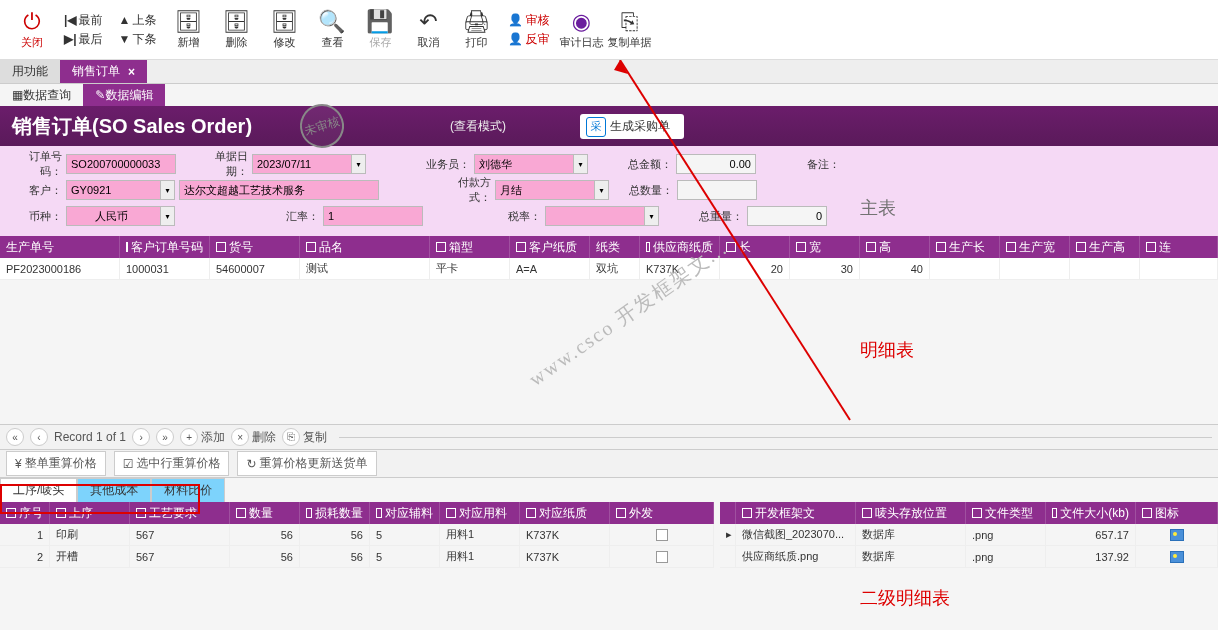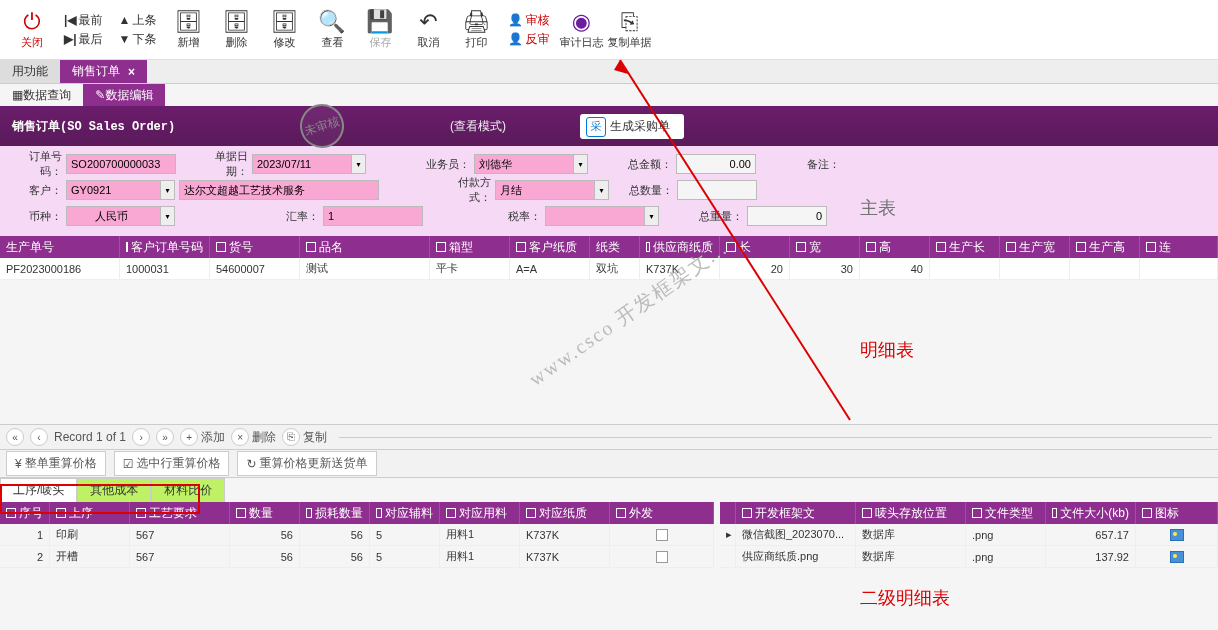--- a/index.html
+++ b/index.html
@@ -23,21 +23,21 @@
 .func-tabs .ftab.active { background: #8e2e8e; color: #fff; }
 .func-tabs .ftab .x { margin-left: 8px; font-weight: bold; }
 
 
 .sub-tabs { height: 22px; background: #f5f5f5; display: flex; align-items: stretch; }
 .sub-tabs .stab { padding: 0 12px; display: flex; align-items: center; font-size: 11px; cursor: pointer; color: #333; }
 .sub-tabs .stab.active { background: #8e2e8e; color: #fff; }
 
 
 .title-bar { height: 40px; background: linear-gradient(#6b1d6b,#5a1a5a); display: flex; align-items: center; color: #fff; padding: 0 12px; gap: 40px; position: relative; }
-.title-bar .title { font-size: 12px; font-weight: bold; font-family: Liberation Mono, monospace; }
+.title-bar .title { font-size: 20px; font-weight: bold; }
 .title-bar .seal { position: absolute; left: 300px; top: -2px; width: 44px; height: 44px; border: 2px solid #888; border-radius: 50%; display: flex; align-items: center; justify-content: center; transform: rotate(-18deg); font-size: 10px; color: #888; background: rgba(255,255,255,0.05); }
 .title-bar .mode { position: absolute; left: 450px; color: #eee; font-size: 12px; }
 .title-bar .genbtn { position: absolute; left: 580px; background: #fff; color: #333; padding: 4px 14px 4px 30px; border-radius: 3px; font-size: 12px; cursor: pointer; }
 .title-bar .genbtn::before { content: "采"; position: absolute; left: 6px; top: 3px; width: 18px; height: 18px; border: 1px solid #0078d7; color: #0078d7; border-radius: 3px; display: flex; align-items: center; justify-content: center; font-size: 11px; }
 
 
 .form-area { background: #f5d9f5; padding: 6px 10px; }
 .form-row { display: flex; align-items: center; height: 24px; margin-bottom: 2px; }
 .form-row .grp { display: flex; align-items: center; margin-right: 20px; }
 .form-row .lbl { color: #333; font-size: 11px; text-align: right; width: 52px; margin-right: 4px; }
@@ -64,21 +64,21 @@
 
 .rec-nav { height: 26px; background: #f2f2f2; border-top: 1px solid #ccc; border-bottom: 1px solid #ccc; display: flex; align-items: center; padding: 0 6px; gap: 6px; font-size: 11px; color: #555; margin-top: 144px; }
 .rec-nav .nbtn { width: 18px; height: 18px; border: 1px solid #ccc; border-radius: 50%; display: flex; align-items: center; justify-content: center; cursor: pointer; font-size: 10px; background: #fff; }
 .rec-nav .txtbtn { display: flex; align-items: center; gap: 3px; cursor: pointer; }
 
 .action-bar { height: 28px; background: #f2f2f2; border-bottom: 1px solid #ccc; display: flex; align-items: center; padding: 0 6px; gap: 8px; }
 .action-bar .abtn { border: 1px solid #ccc; background: #fff; padding: 3px 8px; font-size: 11px; cursor: pointer; color: #555; display: flex; align-items: center; gap: 3px; }
 
 
 .detail-tabs { height: 24px; display: flex; align-items: stretch; background: #f5f5f5; }
-.detail-tabs .dtab { padding: 0 12px; display: flex; align-items: center; font-size: 11px; cursor: pointer; color: #333; border: 1px solid #ccc; border-bottom: none; background: #bef264; }
+.detail-tabs .dtab { padding: 0 12px; display: flex; align-items: center; font-size: 11px; cursor: pointer; color: #333; border: 1px solid #ccc; border-bottom: none; background: #7dd3fc; }
 .detail-tabs .dtab.active { background: #fff; }
 .red-box { position: absolute; left: 0; top: 484px; width: 200px; height: 30px; border: 2px solid #d00; pointer-events:none; }
 
 
 .bottom-split { display: flex; height: 72px; }
 .bottom-left { width: 720px; border-right: 6px solid #f5f5f5; }
 .bottom-right { flex: 1; }
 
 .watermark { position: absolute; left: 510px; top: 300px; transform: rotate(-35deg); color: #bbb; font-size: 20px; pointer-events: none; letter-spacing: 2px; font-family: serif; }
 

